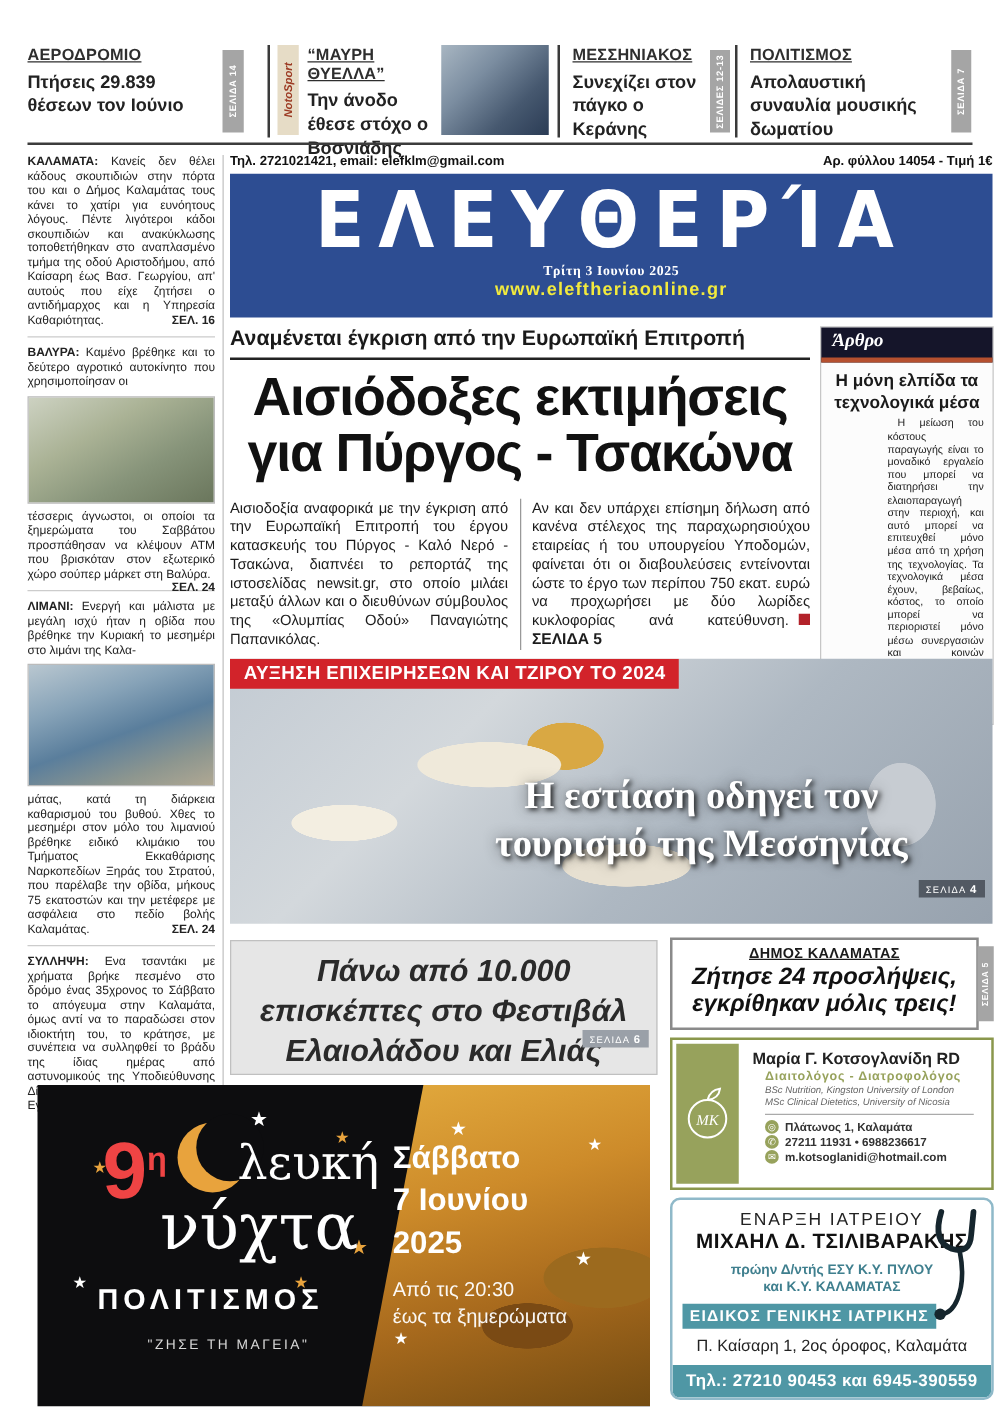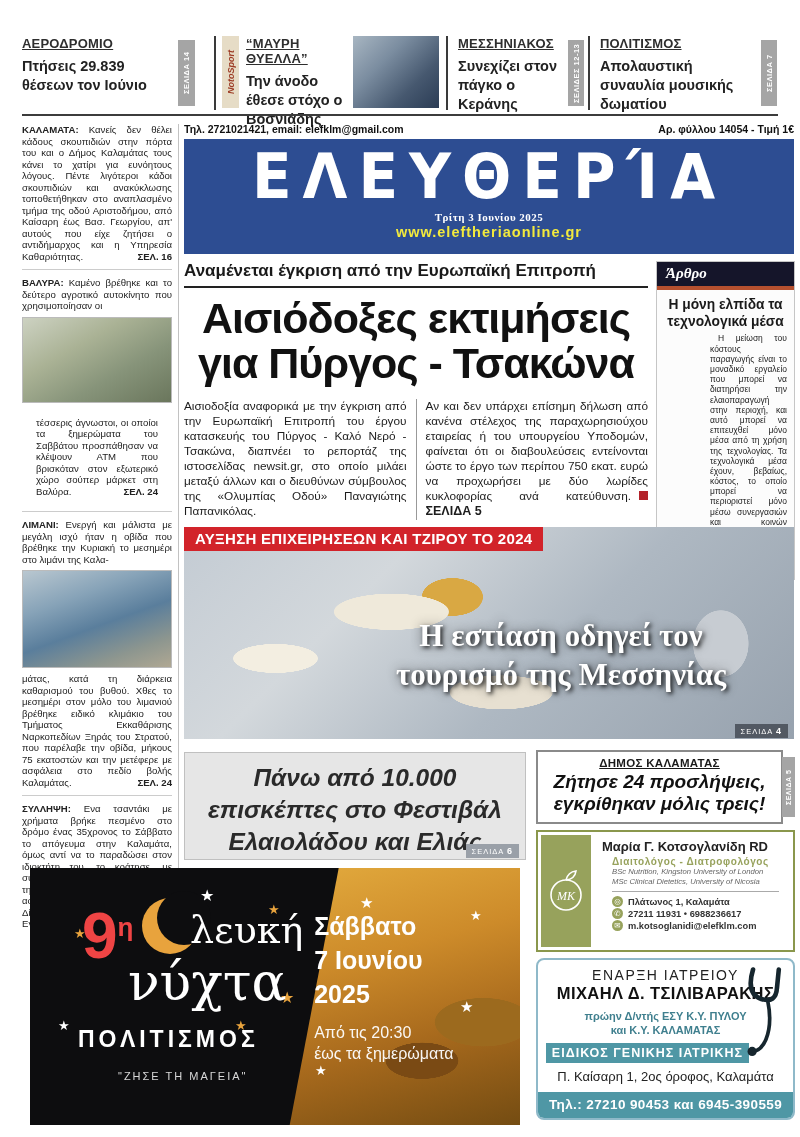--- a/index.html
+++ b/index.html
@@ -79,21 +79,21 @@
       radial-gradient(ellipse 85px 28px at 52% 78%, #e7e0d1 0 60%, transparent 61%),
       radial-gradient(ellipse 55px 34px at 44% 33%, #d9a843 0 55%, transparent 56%),
       radial-gradient(ellipse 40px 18px at 30% 42%, #b9683a 0 55%, transparent 56%),
       radial-gradient(ellipse 50px 60px at 88% 55%, #c7ccd2 0 55%, transparent 56%),
       linear-gradient(135deg,#c3cbd3 0%,#d3d8dc 30%,#aeb8c2 60%,#97a2ae 100%);}
   #banner-strip{position:absolute;top:0;left:0;background:#d2232a;color:#fff;font-weight:bold;
                 font-size:15px;letter-spacing:.3px;padding:3px 11px 4px;}
   #banner-overlay{position:absolute;right:18px;top:90px;width:430px;text-align:center;color:#fff;
                   font-family:"Liberation Serif",serif;font-weight:bold;font-size:31px;line-height:1.25;
                   text-shadow:2px 2px 4px rgba(0,0,0,.8),0 0 12px rgba(0,0,0,.45);}
-  .pg-badge{position:absolute;bottom:1px;right:6px;background:rgba(72,78,88,.88);color:#fff;
+  .pg-badge{position:absolute;bottom:21px;right:6px;background:rgba(72,78,88,.88);color:#fff;
             font-size:7.5px;letter-spacing:1px;padding:2px 6px;margin-top:20px;}
   .pg-badge b{font-size:9px;}
 
   
   #festival{position:absolute;left:184px;top:752px;width:342px;height:108px;background:#e6e6e6;
             border:1px solid #c0c0c0;box-sizing:border-box;text-align:center;}
   #festival-text{font-size:24.5px;font-style:italic;font-weight:600;line-height:1.3;margin-top:9px;color:#2a2a2a;}
   #festival .pg-badge{background:#9aa0a8;}
 
   
@@ -188,21 +188,21 @@
 
   <div id="hrule"></div>
 
   <div id="sidebar">
     <div class="sb-item">
       <p style="margin:0"><b class="sb-label">ΚΑΛΑΜΑΤΑ:</b><span> Κανείς δεν θέλει κάδους σκουπιδιών στην πόρτα του και ο Δήμος Καλαμάτας τους κάνει το χατίρι για ευνόητους λόγους. Πέντε λιγότεροι κάδοι σκουπιδιών και ανακύκλωσης τοποθετήθηκαν στο αναπλασμένο τμήμα της οδού Αριστοδήμου, από Καίσαρη έως Βασ. Γεωργίου, απ' αυτούς που είχε ζητήσει ο αντιδήμαρχος και η Υπηρεσία Καθαριότητας.</span><b class="sb-page">ΣΕΛ. 16</b></p>
     </div>
     <div class="sb-item">
       <p style="margin:0"><b class="sb-label">ΒΑΛΥΡΑ:</b><span> Καμένο βρέθηκε και το δεύτερο αγροτικό αυτοκίνητο που χρησιμοποίησαν οι</span></p>
       <div class="sb-photo" id="sb-photo-1"></div>
-      <p style="margin:14px"><span>τέσσερις άγνωστοι, οι οποίοι τα ξημερώματα του Σαββάτου προσπάθησαν να κλέψουν ΑΤΜ που βρισκόταν στον εξωτερικό χώρο σούπερ μάρκετ στη Βαλύρα.</span><b class="sb-page">ΣΕΛ. 24</b></p>
+      <p style="margin:0"><span>τέσσερις άγνωστοι, οι οποίοι τα ξημερώματα του Σαββάτου προσπάθησαν να κλέψουν ΑΤΜ που βρισκόταν στον εξωτερικό χώρο σούπερ μάρκετ στη Βαλύρα.</span><b class="sb-page">ΣΕΛ. 24</b></p>
     </div>
     <div class="sb-item">
       <p style="margin:0"><b class="sb-label">ΛΙΜΑΝΙ:</b><span> Ενεργή και μάλιστα με μεγάλη ισχύ ήταν η οβίδα που βρέθηκε την Κυριακή το μεσημέρι στο λιμάνι της Καλα-</span></p>
       <div class="sb-photo" id="sb-photo-2"></div>
       <p style="margin:0"><span>μάτας, κατά τη διάρκεια καθαρισμού του βυθού. Χθες το μεσημέρι στον μόλο του λιμανιού βρέθηκε ειδικό κλιμάκιο του Τμήματος Εκκαθάρισης Ναρκοπεδίων Ξηράς του Στρατού, που παρέλαβε την οβίδα, μήκους 75 εκατοστών και την μετέφερε με ασφάλεια στο πεδίο βολής Καλαμάτας.</span><b class="sb-page">ΣΕΛ. 24</b></p>
     </div>
     <div class="sb-item">
       <p style="margin:0"><b class="sb-label">ΣΥΛΛΗΨΗ:</b><span> Ενα τσαντάκι με χρήματα βρήκε πεσμένο στο δρόμο ένας 35χρονος το Σάββατο το απόγευμα στην Καλαμάτα, όμως αντί να το παραδώσει στον ιδιοκτήτη του, το κράτησε, με συνέπεια να συλληφθεί το βράδυ της ίδιας ημέρας από αστυνομικούς της Υποδιεύθυνσης Δίωξης και Εξιχνίασης Εγκλημάτων.</span><b class="sb-page">ΣΕΛ. 24</b></p>
     </div>
   </div>
@@ -284,21 +284,21 @@
       <div class="diet-row">
         <span class="diet-ic">◎</span>
         <span class="diet-val">Πλάτωνος 1, Καλαμάτα</span>
       </div>
       <div class="diet-row">
         <span class="diet-ic">✆</span>
         <span class="diet-val">27211 11931 • 6988236617</span>
       </div>
       <div class="diet-row">
         <span class="diet-ic">✉</span>
-        <span class="diet-val">m.kotsoglanidi@elefklm.com</span>
+        <span class="diet-val">m.kotsoglanidi@hotmail.com</span>
       </div>
     </div>
   </div>
 
   <div id="doctor">
     <div id="doc-open">ΕΝΑΡΞΗ ΙΑΤΡΕΙΟΥ</div>
     <div id="doc-name">ΜΙΧΑΗΛ Δ. ΤΣΙΛΙΒΑΡΑΚΗΣ</div>
     <div id="doc-former">
       <span>πρώην Δ/ντής ΕΣΥ Κ.Υ. ΠΥΛΟΥ</span><br>
       <span>και Κ.Υ. ΚΑΛΑΜΑΤΑΣ</span>

